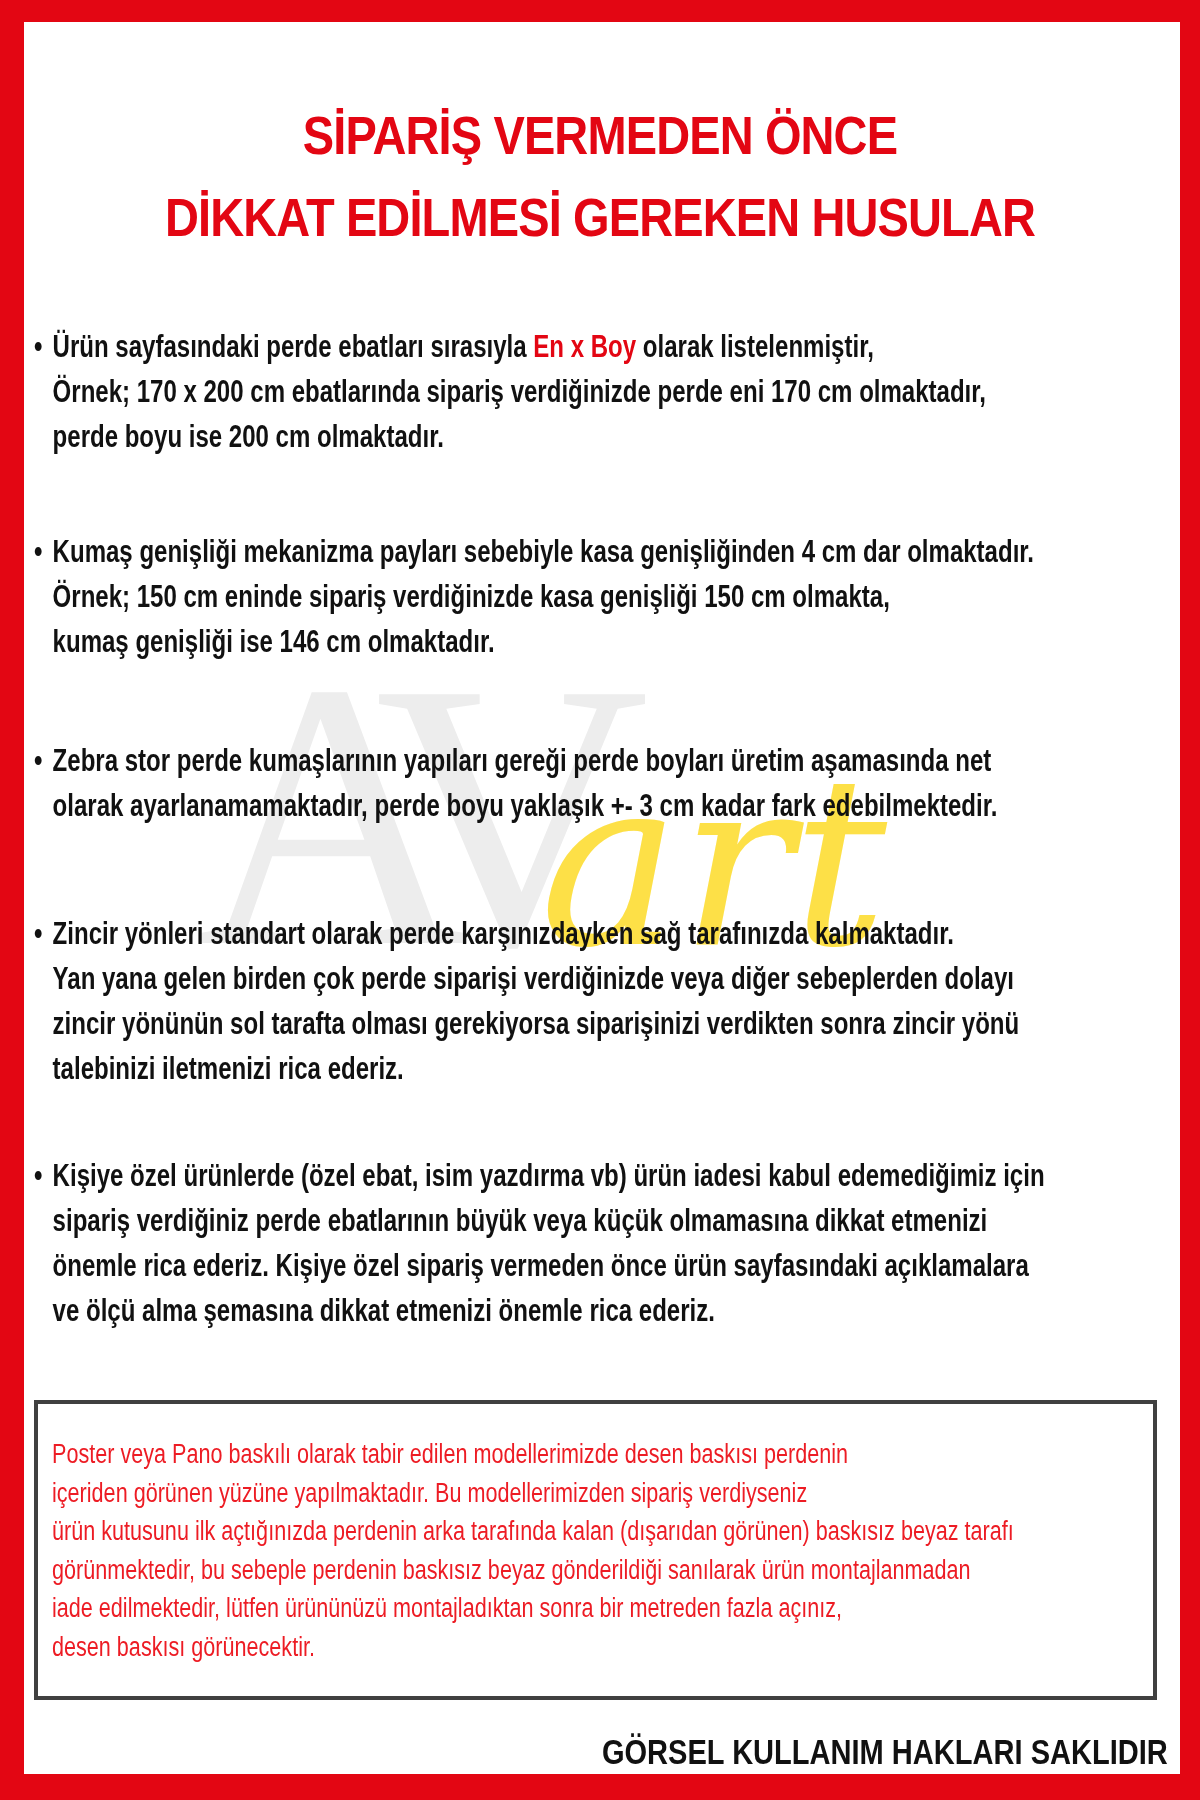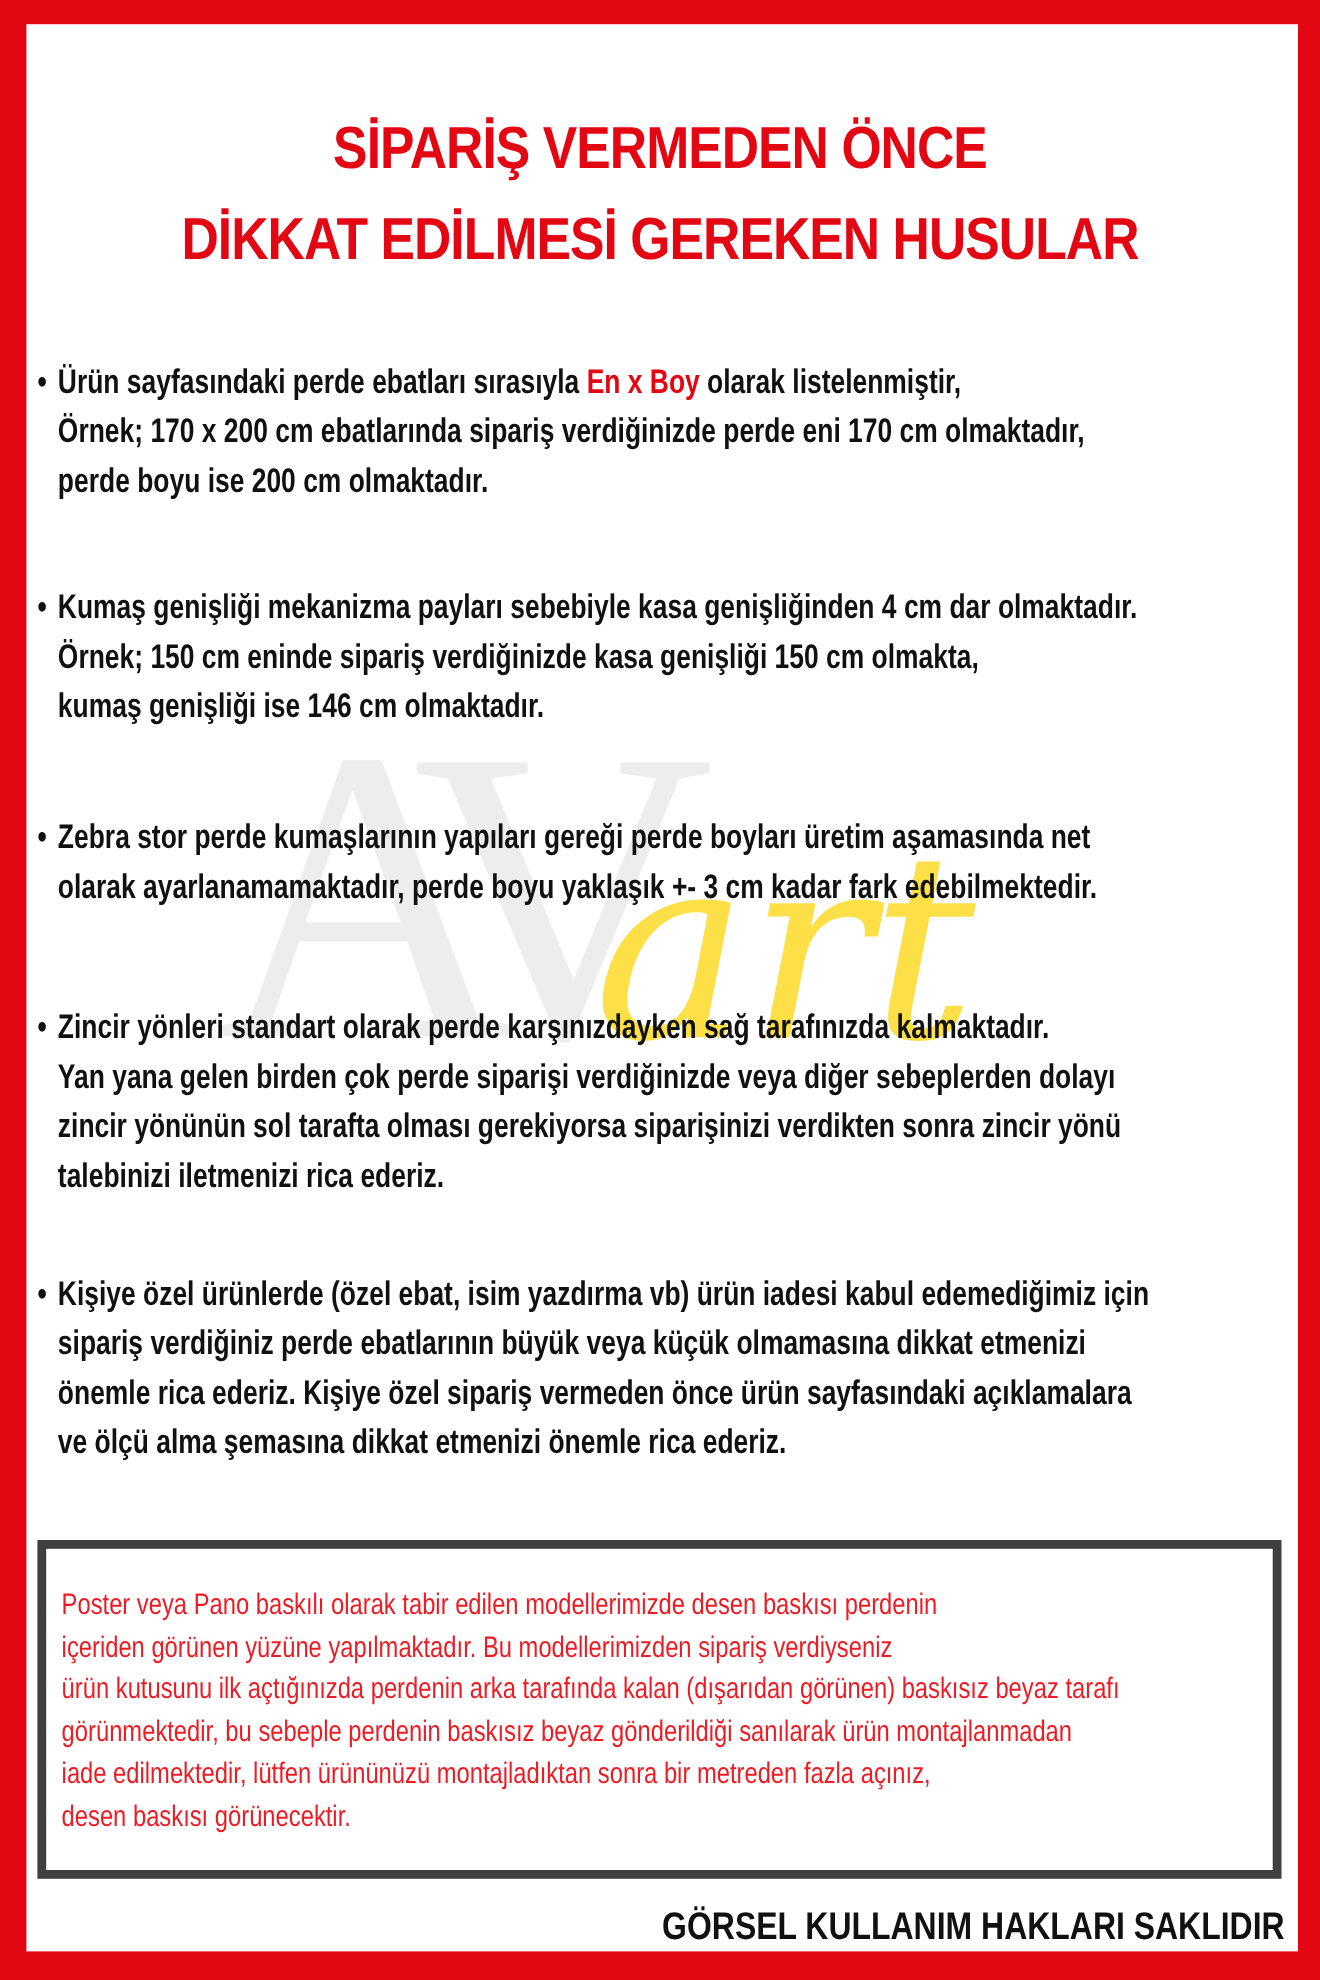--- a/index.html
+++ b/index.html
@@ -56,21 +56,21 @@
     font-size:31px;font-weight:bold;line-height:45px;
   }
   .bullet .dot{position:absolute;left:0;top:0;}
   .bullet .ln{padding-left:24px;}
   .hl{color:#e30613;}
   .b1{top:324px;} .b2{top:529px;} .b3{top:738px;} .b4{top:911px;} .b5{top:1153px;}
   
   .notice{
     position:absolute;left:34px;top:1400px;z-index:2;
     width:1115px;height:292px;
-    border:8px solid #404040;
+    border:4px solid #404040;
     background:transparent;
     overflow:hidden;
   }
   .notice-text{
     position:absolute;left:14px;top:31px;width:1420px;
     transform:scaleX(0.8);transform-origin:top left;
     color:#ed1c24;
     font-size:27px;font-weight:normal;line-height:38.5px;
     white-space:nowrap;
   }

